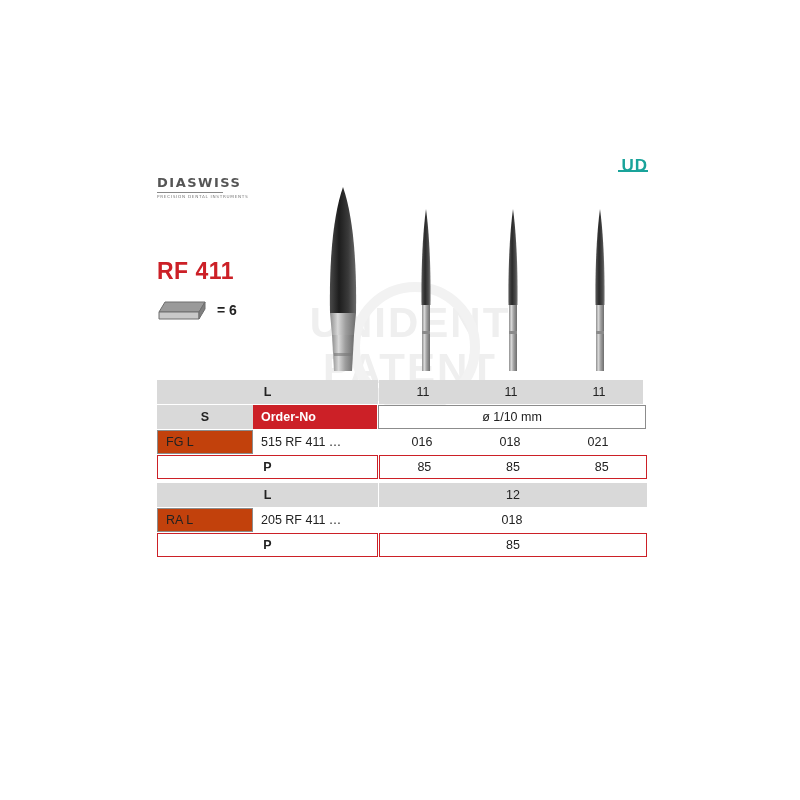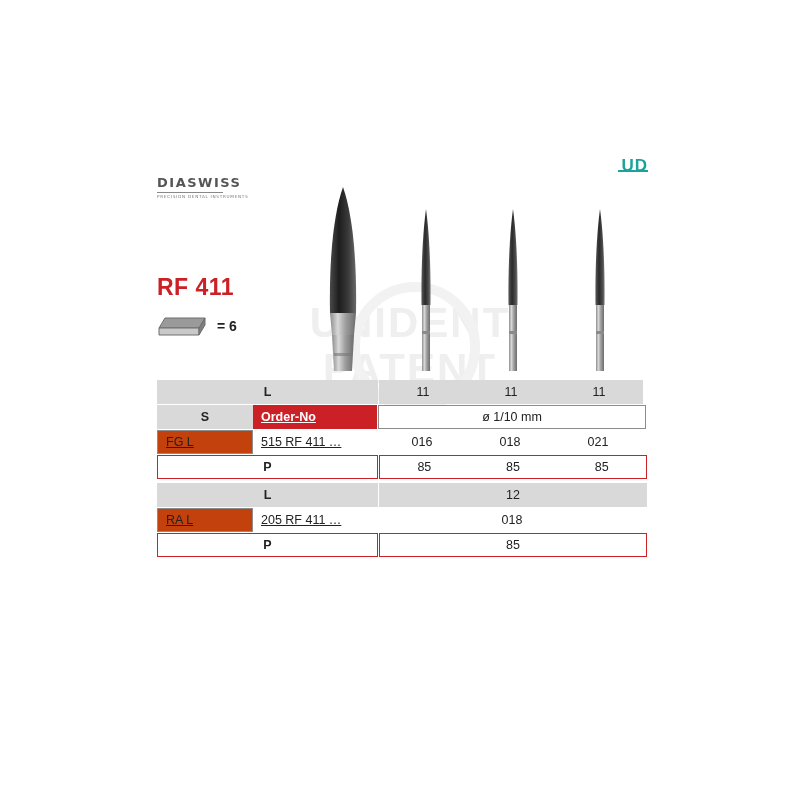--- a/index.html
+++ b/index.html
@@ -93,21 +93,21 @@
     width: 110px;
     height: 110px;
     border: 10px solid #f2f2f2;
     border-radius: 50%;
   }
 
   
   .title-block {
     position: absolute;
     left: 157px;
-    top: 274px;
+    top: 258px;
     width: 220px;
     z-index: 3;
   }
   .ref-title {
     font-family: "Liberation Sans", sans-serif;
     font-size: 23px;
     font-weight: bold;
     color: #cc2027;
     letter-spacing: 0.5px;
   }
@@ -159,21 +159,21 @@
     margin-bottom: 1px;
     align-items: stretch;
   }
   .cell {
     display: flex;
     align-items: center;
     box-sizing: border-box;
     height: 24px;
   }
   .c-center { justify-content: center; }
-  .c-left { justify-content: flex-start; padding-left: 8px; text-decoration: underline; }
+  .c-left { justify-content: flex-start; padding-left: 8px; }
 
   .grey { background: #d9d9d9; border: 1px solid #d9d9d9; }
   .white-box { background: #ffffff; border: 1px solid #8c8c8c; }
   .red-box { background: #ffffff; border: 1px solid #cc2027; }
   .red-fill { background: #cc2027; color: #ffffff; font-weight: bold; }
   .label-box { background: #c2410c; border: 1px solid #8c8c8c; font-weight: normal; }
 
   .w-label { width: 96px; }
   .w-order { width: 124px; }
   .w-left { width: 221px; }

